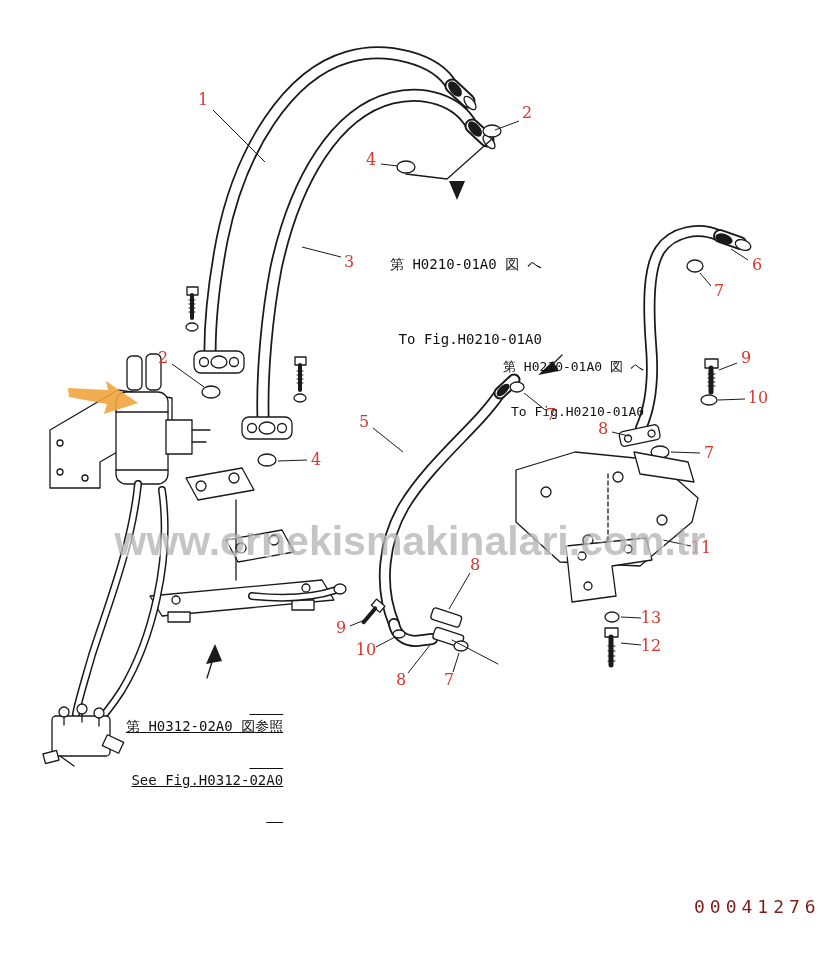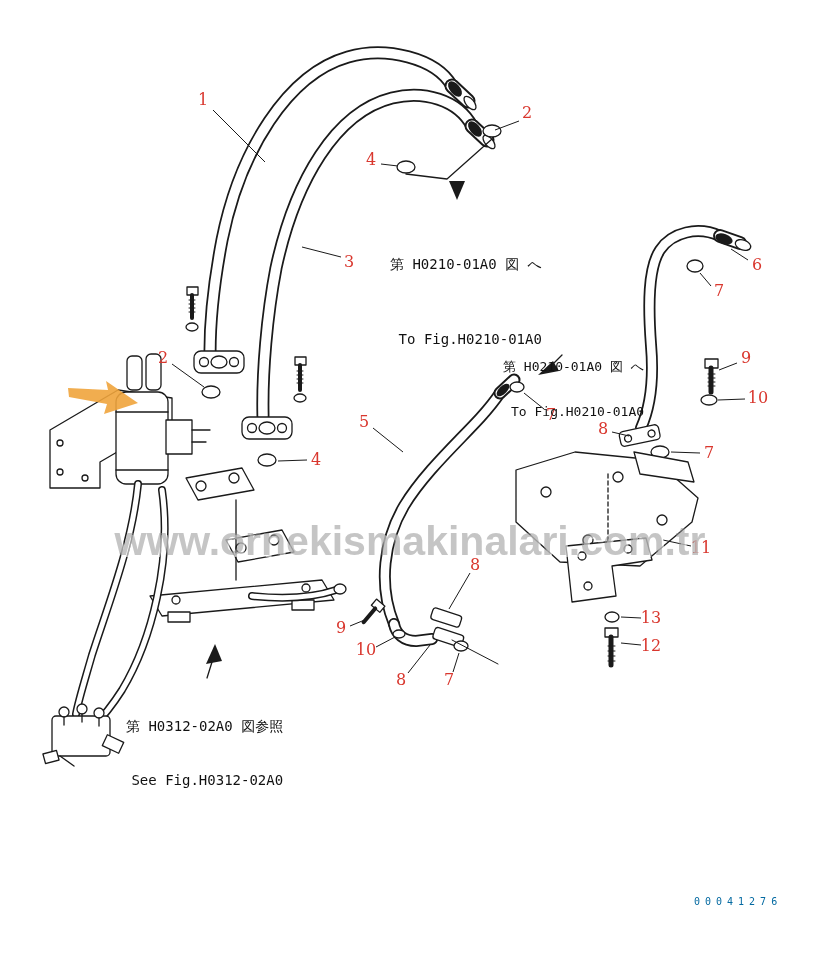--- a/index.html
+++ b/index.html
@@ -4,34 +4,34 @@
 <style>
   html,body{margin:0;padding:0;background:#fff;}
   #page{position:relative;width:820px;height:957px;background:#fff;overflow:hidden;
         font-family:"DejaVu Sans","Liberation Sans",sans-serif;}
   #diagram-svg{position:absolute;left:0;top:0;z-index:1;}
   .ref-text{position:absolute;z-index:3;font-family:"DejaVu Sans Mono","Liberation Mono",monospace;
             color:#111;white-space:pre;text-align:right;}
   .ref-text div{display:block;}
   #ref-top{left:390px;top:202px;font-size:14px;line-height:25px;}
   #ref-right{left:503px;top:329px;font-size:13px;line-height:15px;}
-  #ref-bottom{left:126px;top:681px;font-size:14px;line-height:18px;}
+  #ref-bottom{left:126px;top:681px;font-size:14px;line-height:18px;text-decoration:underline;}
   #watermark-brand{position:absolute;z-index:2;left:0;right:0;top:390px;text-align:center;
         font-family:"Liberation Sans","DejaVu Sans",sans-serif;font-weight:700;
         font-size:140px;letter-spacing:10px;color:rgba(155,155,155,0.50);
         text-shadow:3px 3px 0 rgba(255,255,255,0.75), 6px 6px 5px rgba(110,110,110,0.35);
         pointer-events:none;line-height:1;}
   #watermark-url{position:absolute;z-index:2;left:0;right:0;top:521px;text-align:center;
         font-family:"Liberation Sans","DejaVu Sans",sans-serif;font-weight:700;
         font-size:41px;color:rgba(150,150,150,0.55);
         text-shadow:2px 2px 0 rgba(255,255,255,0.6);
         pointer-events:none;line-height:1;}
   #part-number{position:absolute;z-index:3;left:694px;top:896px;
         font-family:"DejaVu Sans Mono","Liberation Mono",monospace;
-        font-size:10px;letter-spacing:5px;color:#0369a1;}
+        font-size:18px;letter-spacing:5px;color:#7f1d1d;}
   .callout{font-family:"DejaVu Serif","Liberation Serif",serif;font-size:16px;}
 </style>
 </head>
 <body>
 
 <div id="page">
 
   <svg id="diagram-svg" width="820" height="957" viewBox="0 0 820 957" xmlns="http://www.w3.org/2000/svg">
 
     <g stroke="#1a1a1a" fill="none" stroke-width="1.3" stroke-linecap="round" stroke-linejoin="round">

